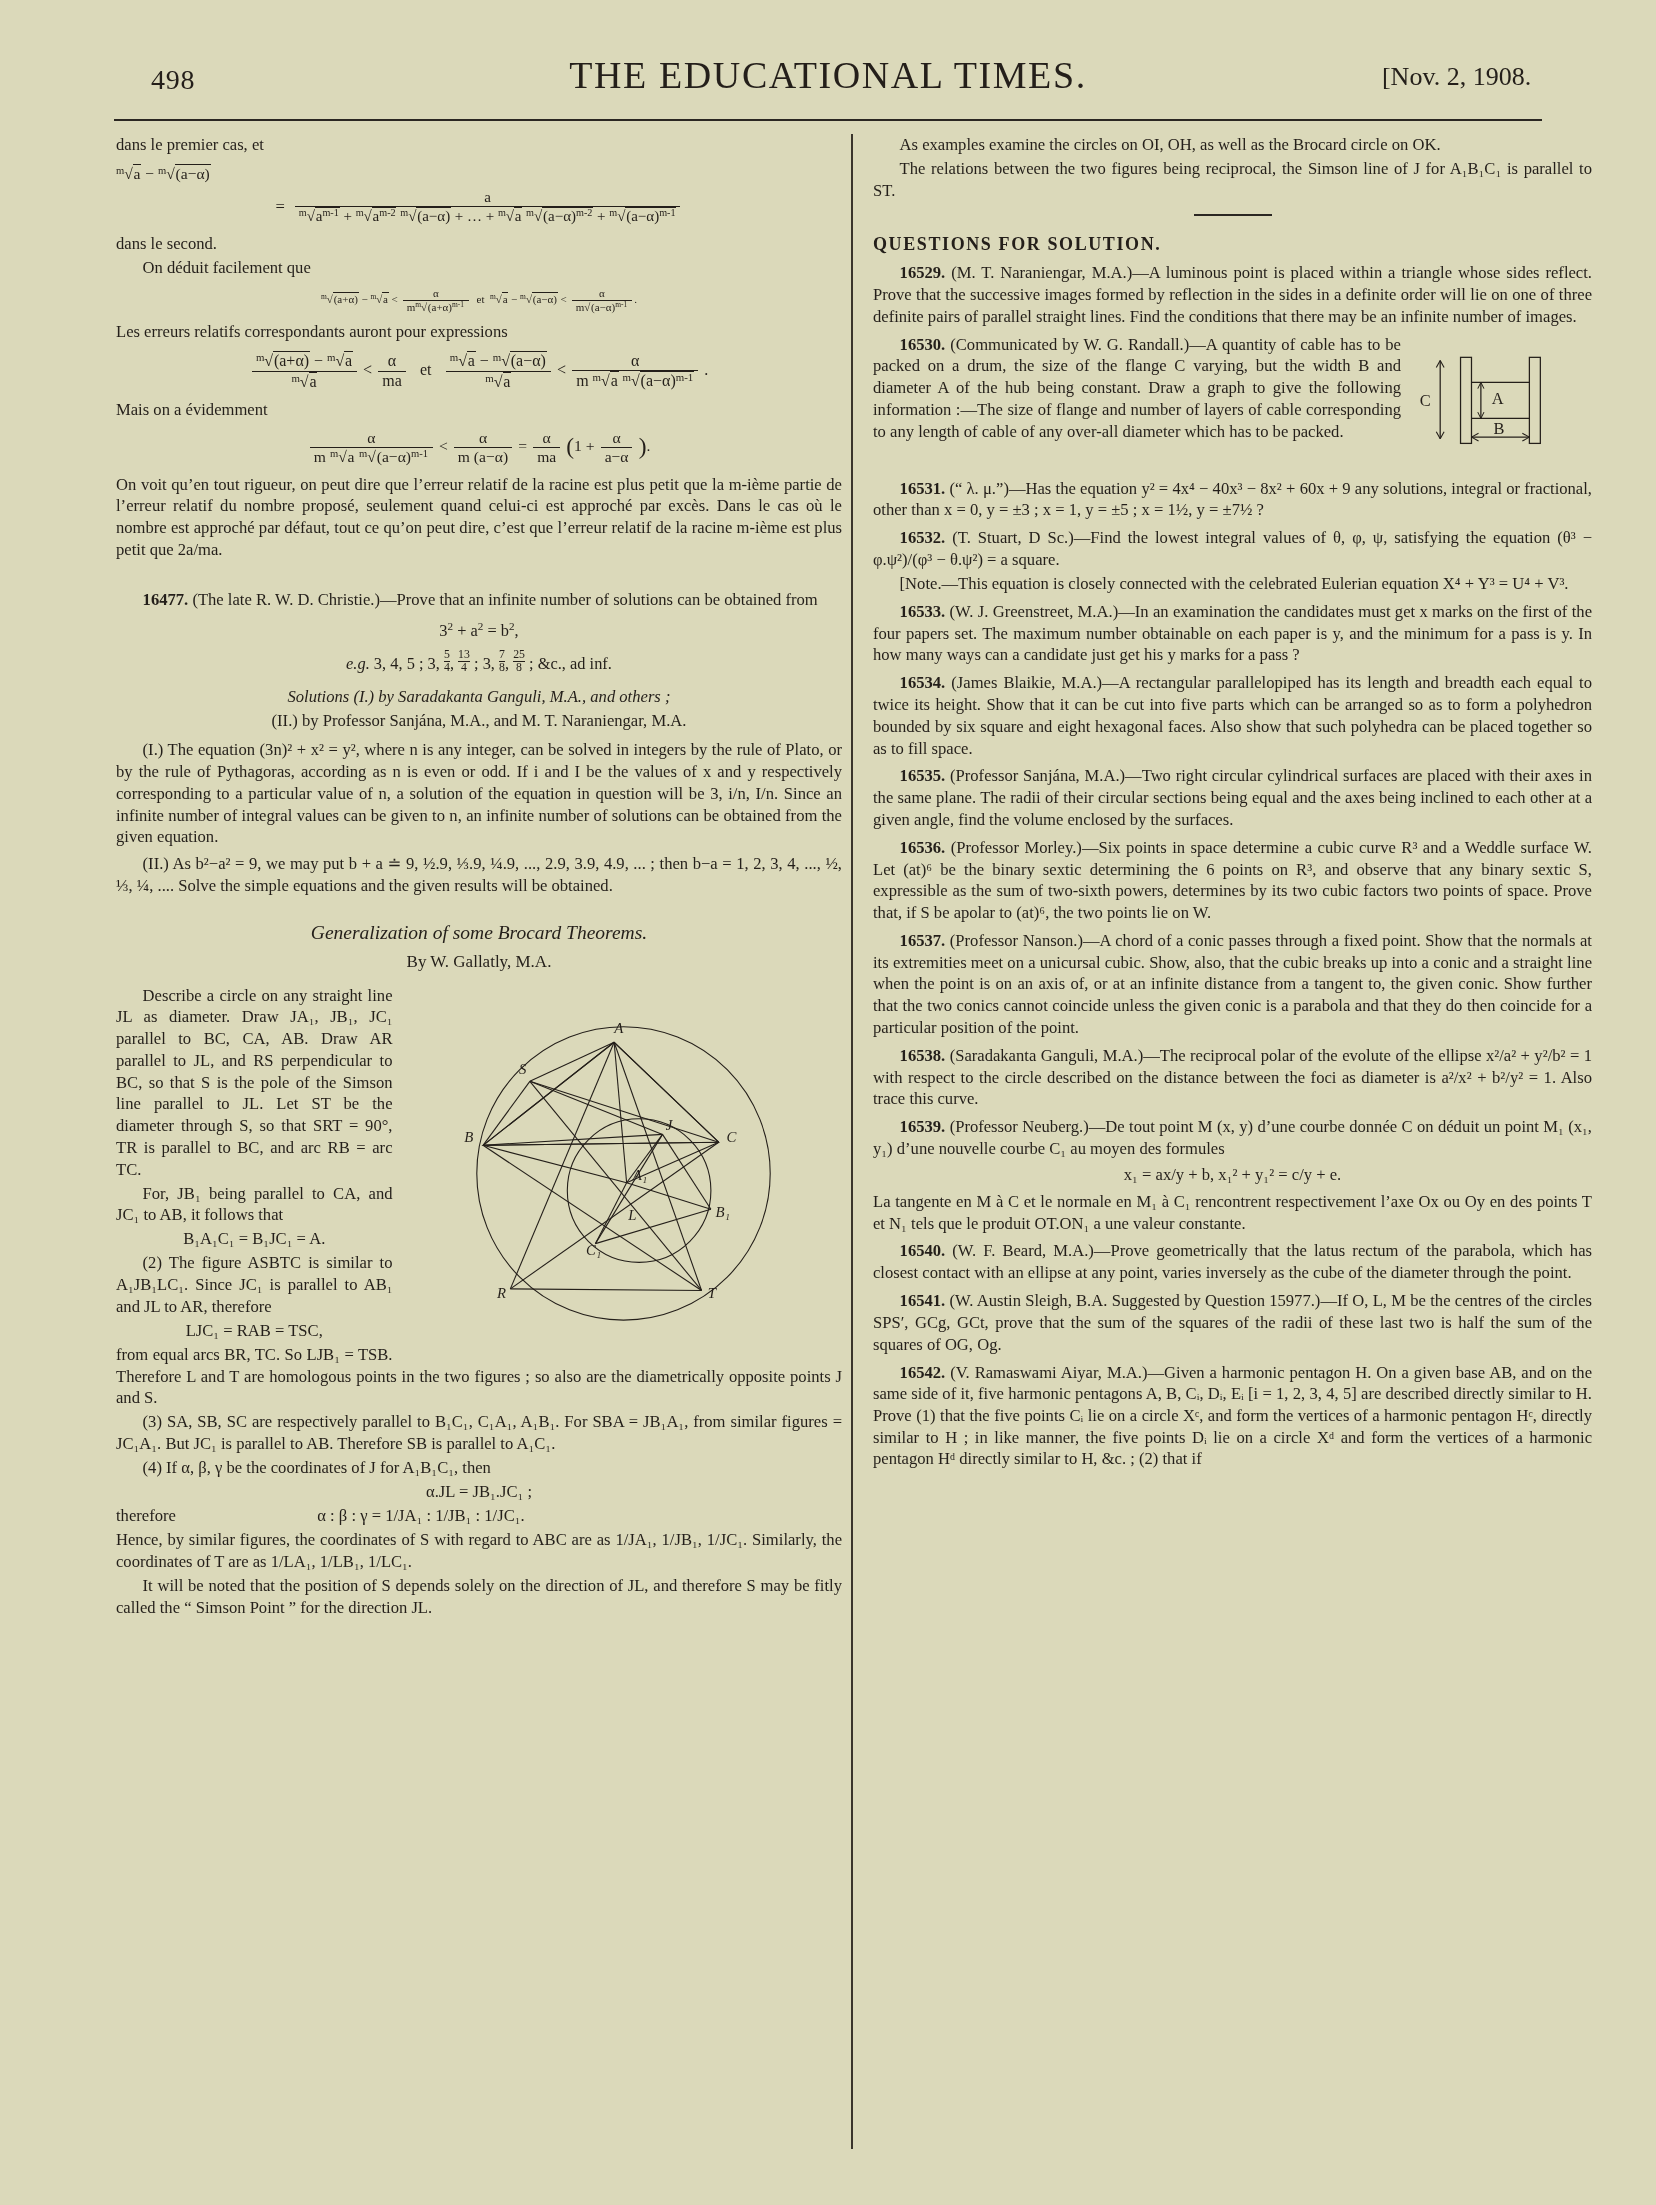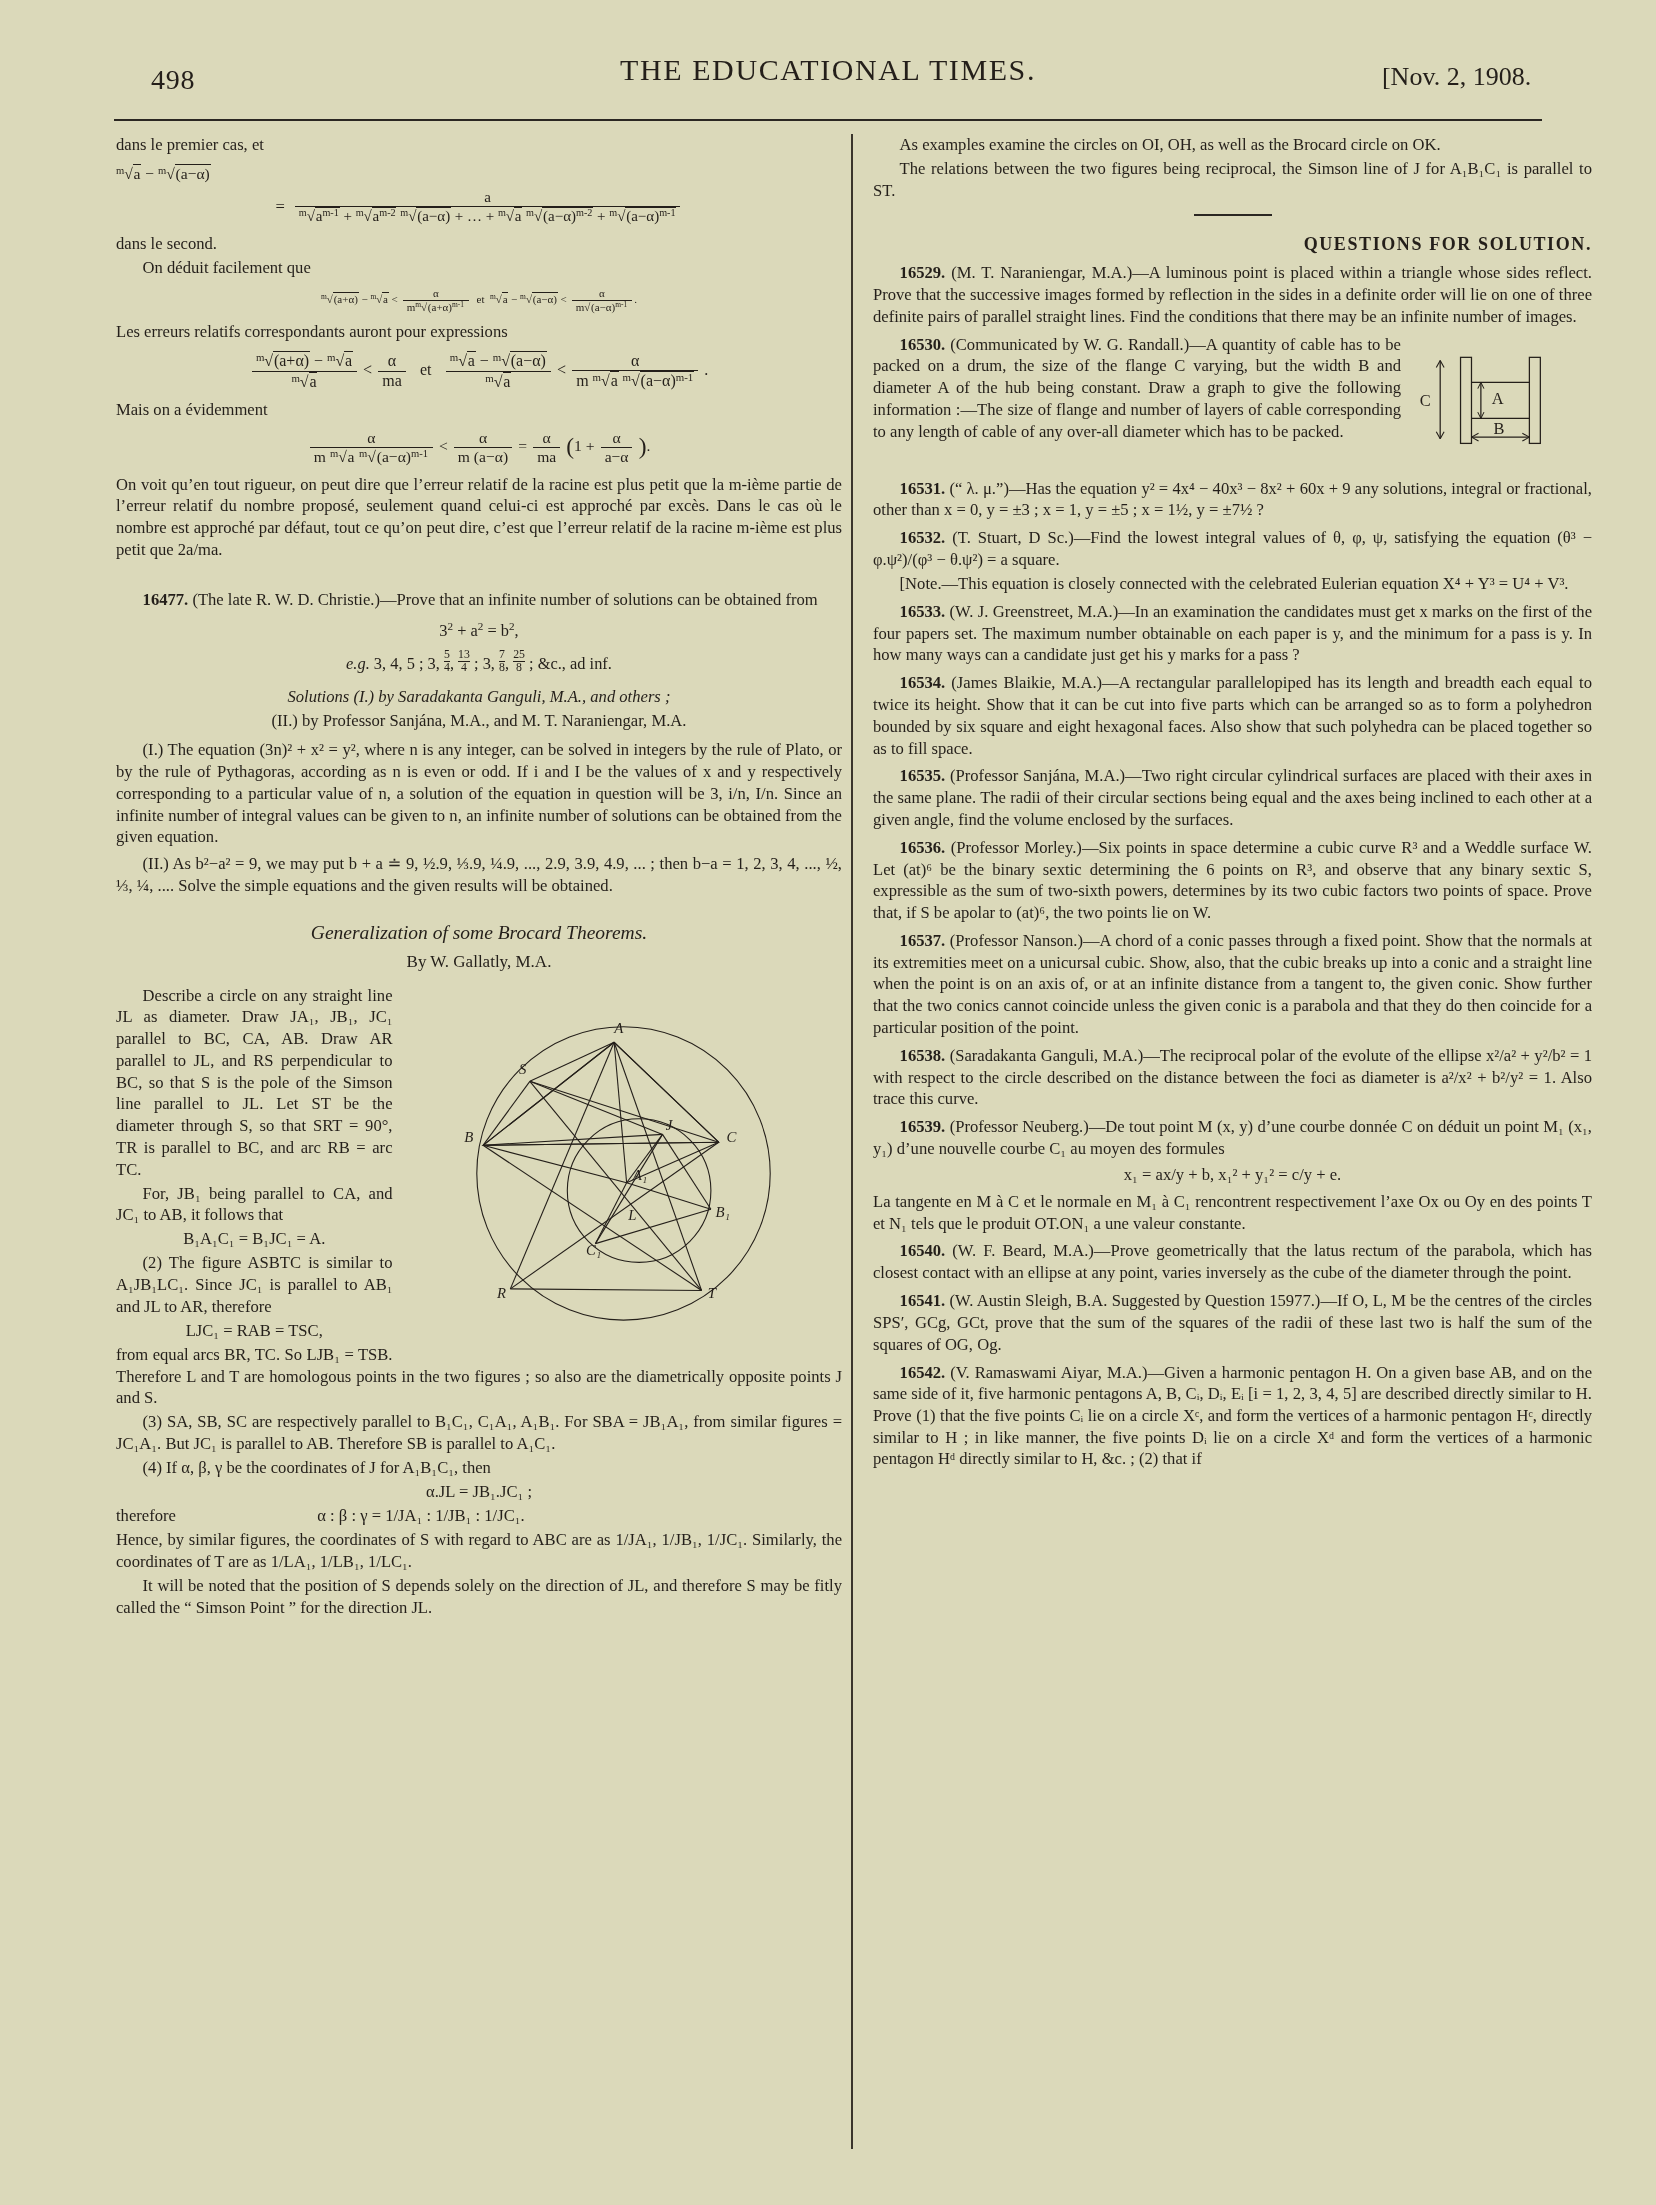--- a/index.html
+++ b/index.html
@@ -30,21 +30,21 @@
     top: 11px;
     font-size: 28px;
     letter-spacing: 0.8px;
     text-align: right;
   }
   .journal-title {
     position: absolute;
     left: 0; right: 0;
     top: 0;
     text-align: center;
-    font-size: 30px;
+    font-size: 38px;
     letter-spacing: 1.6px;
     font-family: "Liberation Serif", serif;
   }
   .issue-date {
     position: absolute;
     right: 7.8px;
     top: 9.4px;
     font-size: 26px;
   }
   .rule-top {
@@ -99,21 +99,21 @@
   .smallfrac {
     display: inline-block;
     font-size: 0.72em;
     vertical-align: -0.15em;
     text-align: center;
     line-height: 1.0;
   }
   .smallfrac .n { display: block; }
   .smallfrac .d { display: block; border-top: 0.9px solid #241f1a; }
   .section-head {
-    text-align: right;
+    text-align: left;
     font-weight: bold;
     font-variant: small-caps;
     letter-spacing: 1.6px;
     font-size: 18px;
     margin: 17px 0 4.7px 0;
   }
   .short-rule {
     width: 78px;
     height: 1.6px;
     background: #2b2722;

